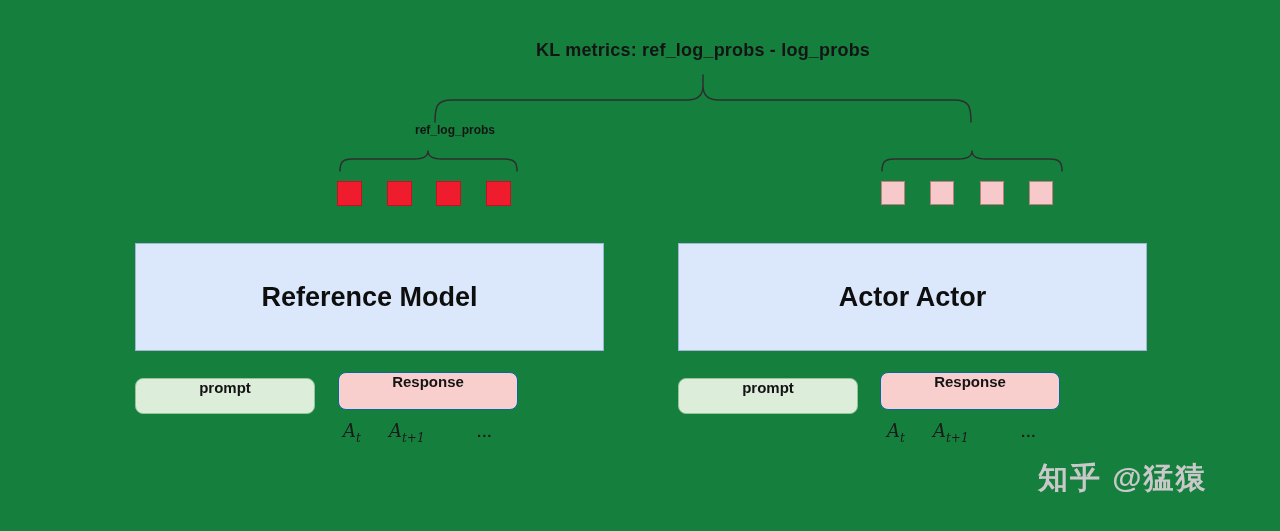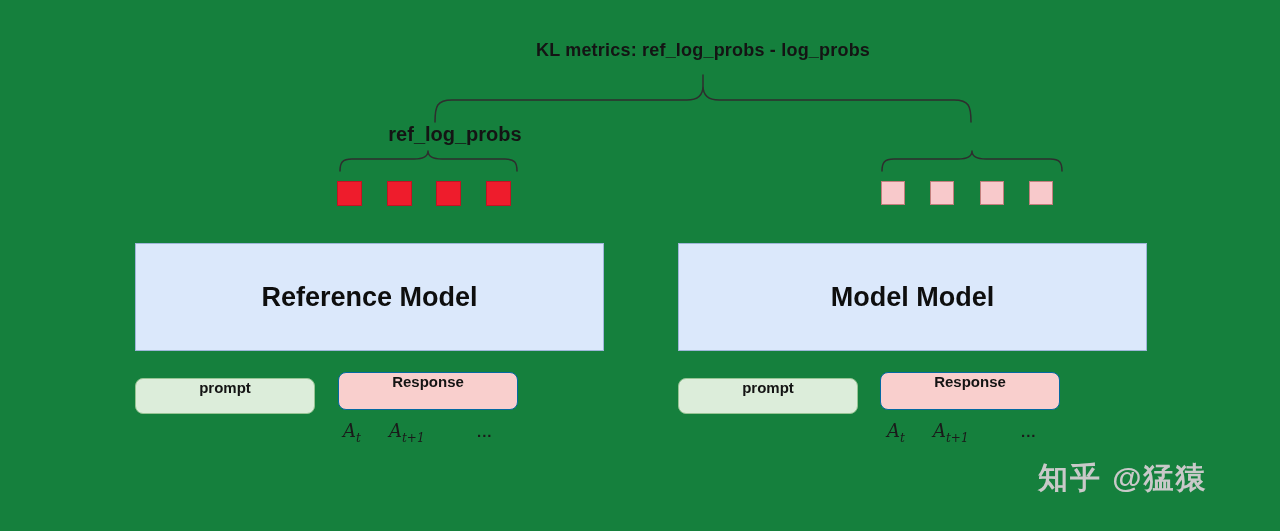--- a/index.html
+++ b/index.html
@@ -7,21 +7,21 @@
     position:relative;width:1280px;height:531px;background:#15803d;
     font-family:"Liberation Sans",sans-serif;overflow:hidden;
   }
   .abs{position:absolute;}
   .title{
     top:40px;left:403px;width:600px;text-align:center;
     font-size:18px;font-weight:bold;color:#141414;letter-spacing:.2px;
   }
   .branch-label{
     top:123px;width:200px;text-align:center;
-    font-size:20px;font-weight:bold;color:#141414;
+    font-size:12px;font-weight:bold;color:#141414;
   }
   .branch-label.left{left:355px;}
   .branch-label.right{left:885px;}
   .brace-svg{top:0;left:0;width:1280px;height:531px;pointer-events:none;}
   .brace-svg path{fill:none;stroke:#2e2e2e;stroke-width:1.5;stroke-linecap:round;}
   .squares{display:flex;justify-content:space-between;align-items:center;}
   .squares.left{top:180px;left:337px;width:174px;height:26px;}
   .squares.right{top:181px;left:881px;width:172px;height:24px;}
   .sq-red{width:25px;height:25px;background:#ee1c2c;border:1px solid #c31322;box-sizing:border-box;}
   .sq-pink{width:24px;height:24px;background:#f8c9cb;border:1px solid #c27f7d;box-sizing:border-box;}
@@ -83,21 +83,21 @@
       <div class="sq-pink"></div>
       <div class="sq-pink"></div>
       <div class="sq-pink"></div>
       <div class="sq-pink"></div>
     </div>
 
   <div class="abs model-box left">
     <span>Reference Model</span>
   </div>
   <div class="abs model-box right">
-    <span>Model Model</span>
+    <span>Actor Actor</span>
   </div>
 
   <div class="abs chip prompt left">
     <span>prompt</span>
   </div>
   <div class="abs chip response left">
     <span>Response</span>
   </div>
   <div class="abs chip prompt right">
     <span>prompt</span>

